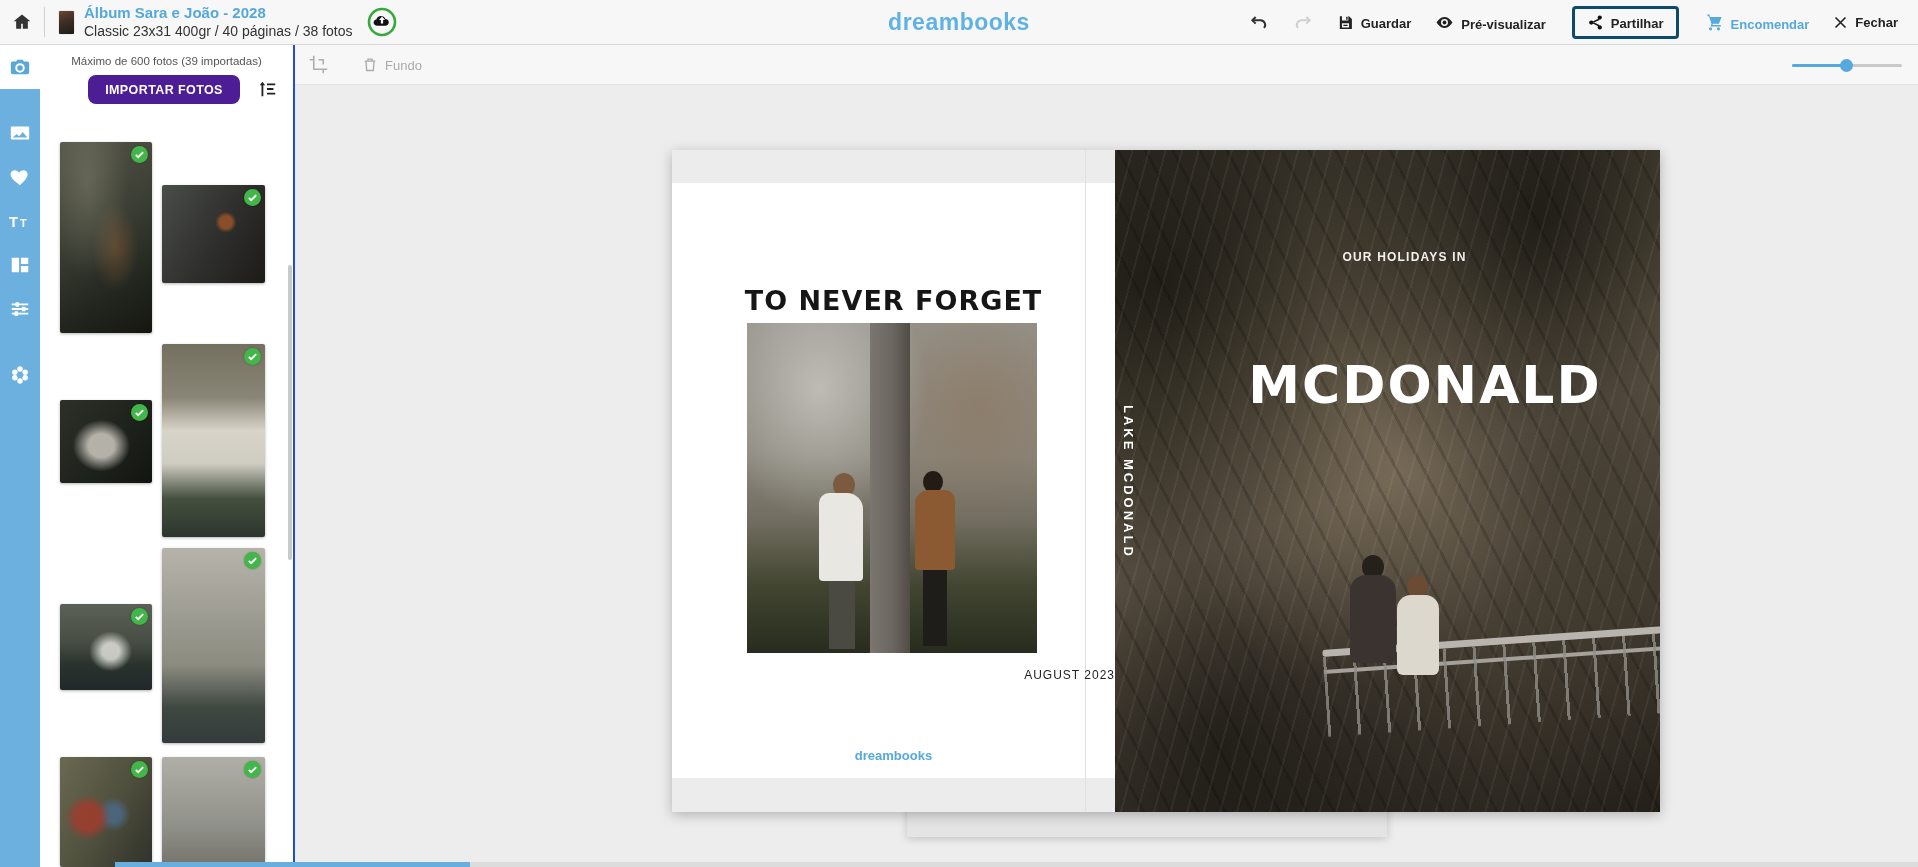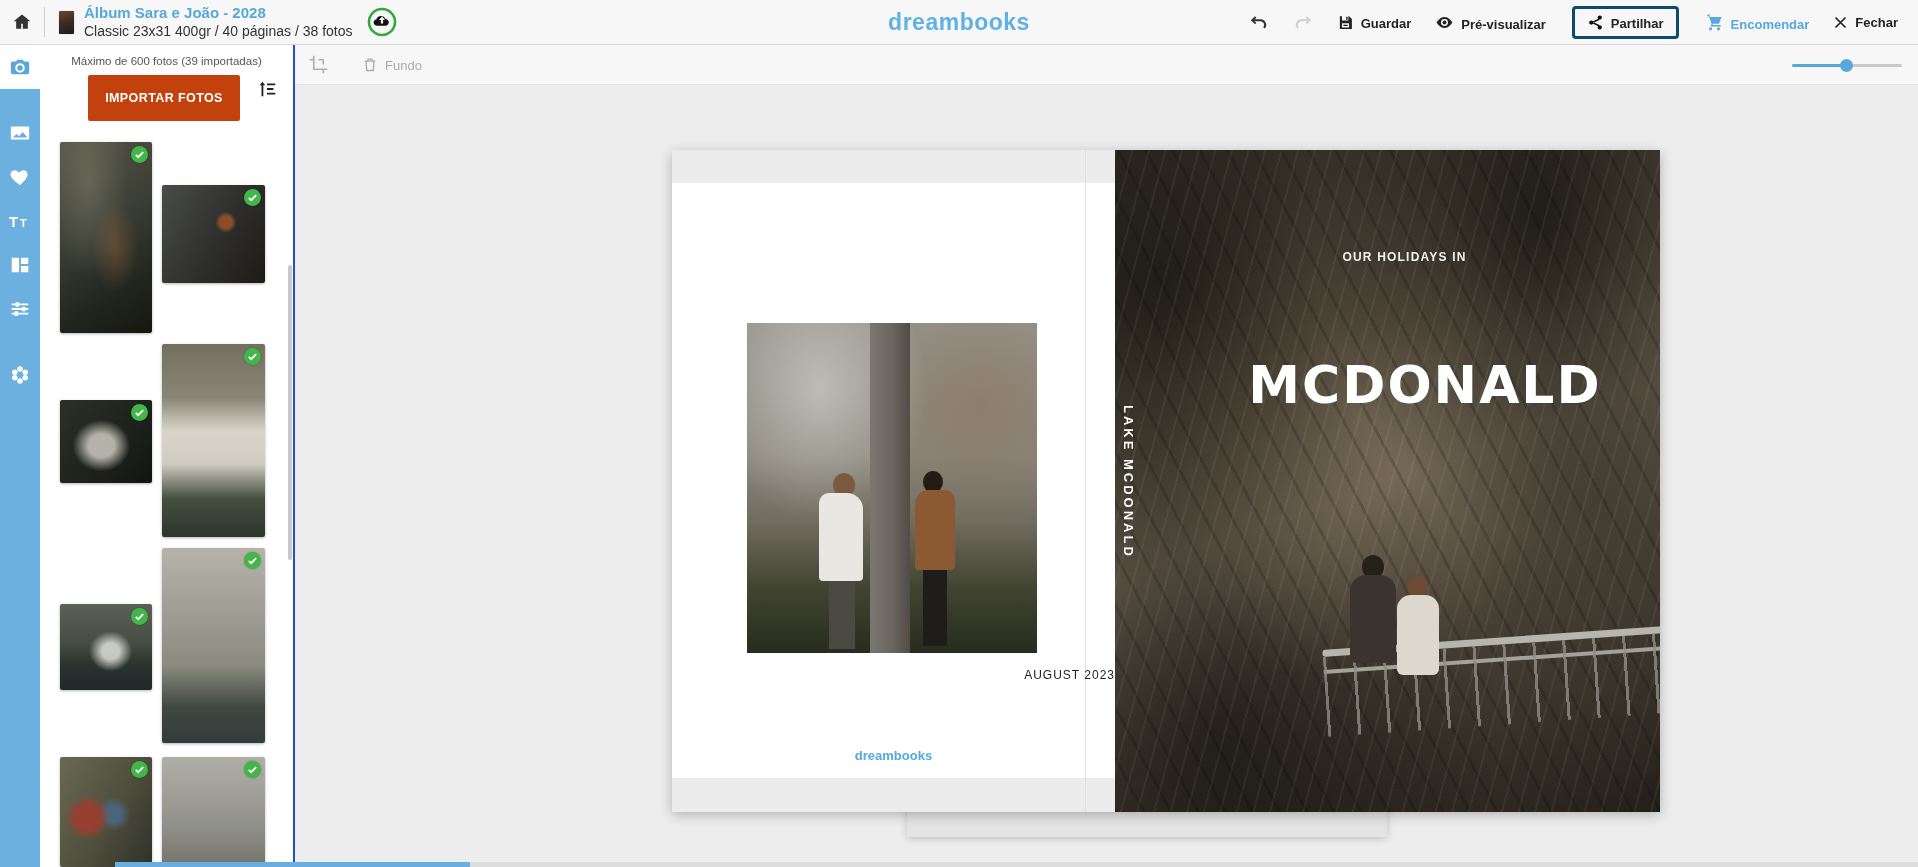--- a/index.html
+++ b/index.html
@@ -30,22 +30,22 @@
   
   .rail { position:absolute; left:0; top:45px; width:40px; height:822px; background:#6cb0e0; z-index:20; }
   .rail-item { width:40px; height:44px; display:flex; align-items:center; justify-content:center; cursor:pointer; color:#fff; }
   .rail-item.active { background:#fff; color:#5aa7d8; }
   .rail-item.gap-lg { margin-top:22px; }
 
   
   .panel { position:absolute; left:40px; top:45px; width:255px; height:822px; background:#fff;
     border-right:2px solid #1d4ed8; overflow:hidden; z-index:10; }
   .panel-limit { text-align:center; font-size:11.5px; color:#555; margin-top:10px; }
-  .import-btn { position:absolute; left:48px; top:30px; width:152px; height:46px; background:#c2410c;
-    border:none; border-radius:2px; color:#fff; font-size:12.5px; font-weight:bold; letter-spacing:.4px;
+  .import-btn { position:absolute; left:48px; top:30px; width:152px; height:29px; background:#4c1d95;
+    border:none; border-radius:8px; color:#fff; font-size:12.5px; font-weight:bold; letter-spacing:.4px;
     font-family:"Liberation Sans",sans-serif; cursor:pointer; }
   .sort-btn { position:absolute; left:216px; top:33px; width:24px; height:24px; color:#222; cursor:pointer; }
   .thumb { position:absolute; border-radius:2px; box-shadow:0 1px 3px rgba(0,0,0,.3); cursor:pointer; }
   .check { position:absolute; top:4px; right:4px; width:17px; height:17px; border-radius:50%;
     background:#43b649; display:flex; align-items:center; justify-content:center; box-shadow:0 0 2px rgba(0,0,0,.3); }
   .t1 { left:20px; top:97px;  width:92px;  height:191px;
     background:radial-gradient(ellipse at 30% 20%, rgba(130,130,110,.5), transparent 45%),
     radial-gradient(ellipse at 60% 55%, rgba(150,100,60,.45), transparent 30%),
     linear-gradient(150deg,#555548 0%,#3a3d33 45%,#23261f 75%,#15170f 100%); }
   .t2 { left:122px; top:140px; width:103px; height:98px;
@@ -406,20 +406,21 @@
     </div>
 
     <div class="sheet-behind"></div>
 
     <div class="spread" style="left:377px; top:105px;">
 
       <div class="back-page">
         <div class="bleed-top"></div>
         <div class="bleed-bottom"></div>
         <div class="fold-line"></div>
+        <div class="bc-title">TO NEVER FORGET</div>
         <div class="bc-photo">
           <div class="bc-trunk"></div>
           <div class="fig bc-woman" style="left:72px; top:150px;">
             <div class="head"></div>
               <div class="body"></div>
               <div class="legs"></div>
           </div>
           <div class="fig bc-man" style="left:168px; top:148px;">
             <div class="head"></div>
               <div class="body"></div>

